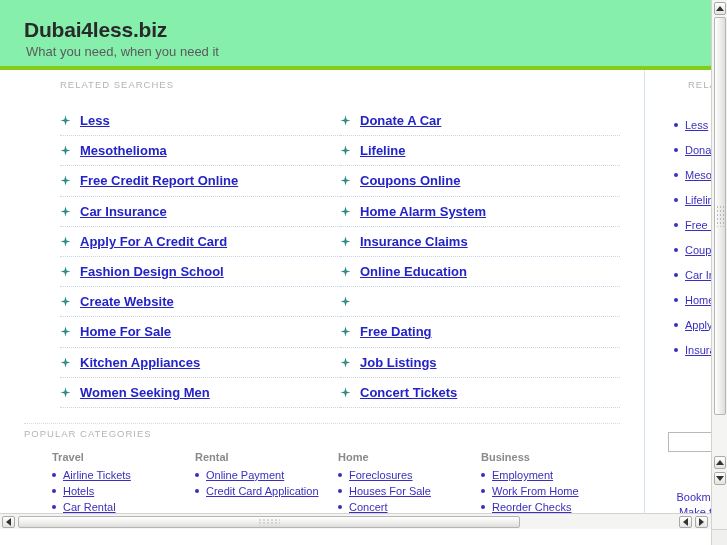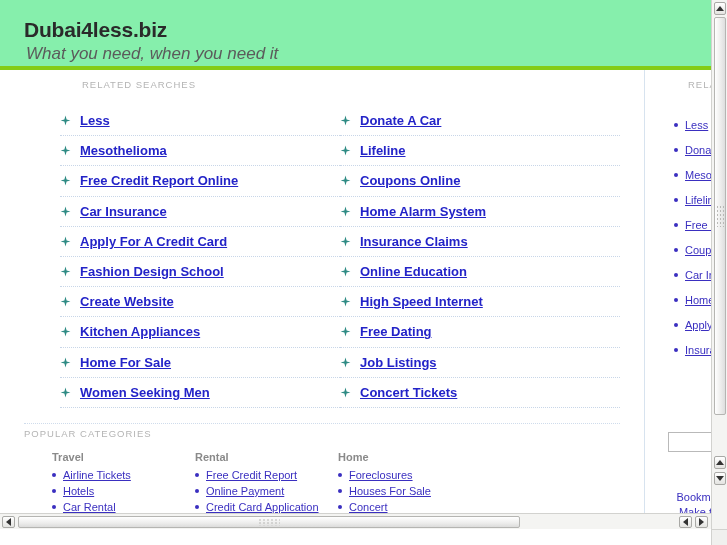--- a/index.html
+++ b/index.html
@@ -38,23 +38,22 @@
     top: 18px;
     font-size: 21px;
     font-weight: bold;
     color: #2a2a2a;
     letter-spacing: -0.2px;
   }
   #site-tagline {
     position: absolute;
     left: 26px;
     top: 44px;
-    font-size: 17px;
+    font-size: 13px;
     color: #5b5b5b;
-    font-style: italic;
   }
   
   #body-wrap {
     position: relative;
     height: 459px;
   }
   #main-col {
     position: absolute;
     left: 0; top: 0;
     width: 645px;
@@ -71,21 +70,21 @@
     overflow: hidden;
   }
   .section-label {
     font-size: 9.5px;
     letter-spacing: 1px;
     color: #b4b4b4;
     text-transform: uppercase;
   }
   #related-label {
     position: absolute;
-    left: 42px;
+    left: 20px;
     top: 9px;
     padding-left: 40px;
   }
   
   #related-grid {
     position: absolute;
     left: 60px;
     top: 36px;
     width: 560px;
     display: flex;
@@ -359,36 +358,36 @@
                   </svg>
                 </span>
                 <span class="rel-link">Create Website</span>
               </div>
               <div class="rel-row">
                 <span class="star">
                   <svg width="11" height="11" viewBox="0 0 11 11">
                     <path d="M5.5 0.6 L6.6 4.4 L10.4 5.5 L6.6 6.6 L5.5 10.4 L4.4 6.6 L0.6 5.5 L4.4 4.4 Z" fill="#2e8b84"></path>
                   </svg>
                 </span>
+                <span class="rel-link">Home For Sale</span>
+              </div>
+              <div class="rel-row">
+                <span class="star">
+                  <svg width="11" height="11" viewBox="0 0 11 11">
+                    <path d="M5.5 0.6 L6.6 4.4 L10.4 5.5 L6.6 6.6 L5.5 10.4 L4.4 6.6 L0.6 5.5 L4.4 4.4 Z" fill="#2e8b84"></path>
+                  </svg>
+                </span>
                 <span class="rel-link">Kitchen Appliances</span>
               </div>
               <div class="rel-row">
                 <span class="star">
                   <svg width="11" height="11" viewBox="0 0 11 11">
                     <path d="M5.5 0.6 L6.6 4.4 L10.4 5.5 L6.6 6.6 L5.5 10.4 L4.4 6.6 L0.6 5.5 L4.4 4.4 Z" fill="#2e8b84"></path>
                   </svg>
                 </span>
-                <span class="rel-link">Home For Sale</span>
-              </div>
-              <div class="rel-row">
-                <span class="star">
-                  <svg width="11" height="11" viewBox="0 0 11 11">
-                    <path d="M5.5 0.6 L6.6 4.4 L10.4 5.5 L6.6 6.6 L5.5 10.4 L4.4 6.6 L0.6 5.5 L4.4 4.4 Z" fill="#2e8b84"></path>
-                  </svg>
-                </span>
                 <span class="rel-link">Women Seeking Men</span>
               </div>
             </div>
           <div class="rel-col" id="rel-right">
               <div class="rel-row">
                 <span class="star">
                   <svg width="11" height="11" viewBox="0 0 11 11">
                     <path d="M5.5 0.6 L6.6 4.4 L10.4 5.5 L6.6 6.6 L5.5 10.4 L4.4 6.6 L0.6 5.5 L4.4 4.4 Z" fill="#2e8b84"></path>
                   </svg>
                 </span>
@@ -433,21 +432,20 @@
                   </svg>
                 </span>
                 <span class="rel-link">Online Education</span>
               </div>
               <div class="rel-row">
                 <span class="star">
                   <svg width="11" height="11" viewBox="0 0 11 11">
                     <path d="M5.5 0.6 L6.6 4.4 L10.4 5.5 L6.6 6.6 L5.5 10.4 L4.4 6.6 L0.6 5.5 L4.4 4.4 Z" fill="#2e8b84"></path>
                   </svg>
                 </span>
-                <span class="rel-link">High Speed Internet</span>
               </div>
               <div class="rel-row">
                 <span class="star">
                   <svg width="11" height="11" viewBox="0 0 11 11">
                     <path d="M5.5 0.6 L6.6 4.4 L10.4 5.5 L6.6 6.6 L5.5 10.4 L4.4 6.6 L0.6 5.5 L4.4 4.4 Z" fill="#2e8b84"></path>
                   </svg>
                 </span>
                 <span class="rel-link">Free Dating</span>
               </div>
               <div class="rel-row">
@@ -484,44 +482,55 @@
               </div>
               <div class="cat-item">
                 <span class="dot"></span>
                 <span class="cat-link">Car Rental</span>
               </div>
             </div>
             <div class="cat-col">
               <div class="cat-head">Rental</div>
               <div class="cat-item">
                 <span class="dot"></span>
-                <span class="cat-link">Free Credit Report</span>
-              </div>
-              <div class="cat-item">
-                <span class="dot"></span>
                 <span class="cat-link">Online Payment</span>
               </div>
               <div class="cat-item">
                 <span class="dot"></span>
                 <span class="cat-link">Credit Card Application</span>
               </div>
             </div>
             <div class="cat-col">
               <div class="cat-head">Home</div>
               <div class="cat-item">
                 <span class="dot"></span>
                 <span class="cat-link">Foreclosures</span>
               </div>
               <div class="cat-item">
                 <span class="dot"></span>
                 <span class="cat-link">Houses For Sale</span>
               </div>
               <div class="cat-item">
                 <span class="dot"></span>
                 <span class="cat-link">Concert</span>
+              </div>
+            </div>
+            <div class="cat-col">
+              <div class="cat-head">Business</div>
+              <div class="cat-item">
+                <span class="dot"></span>
+                <span class="cat-link">Employment</span>
+              </div>
+              <div class="cat-item">
+                <span class="dot"></span>
+                <span class="cat-link">Work From Home</span>
+              </div>
+              <div class="cat-item">
+                <span class="dot"></span>
+                <span class="cat-link">Reorder Checks</span>
               </div>
             </div>
           </div>
 
       </div>
 
       <div id="side-col">
         <div id="side-label" class="section-label">RELATED</div>
         <div id="side-list">
             <div class="side-item">

